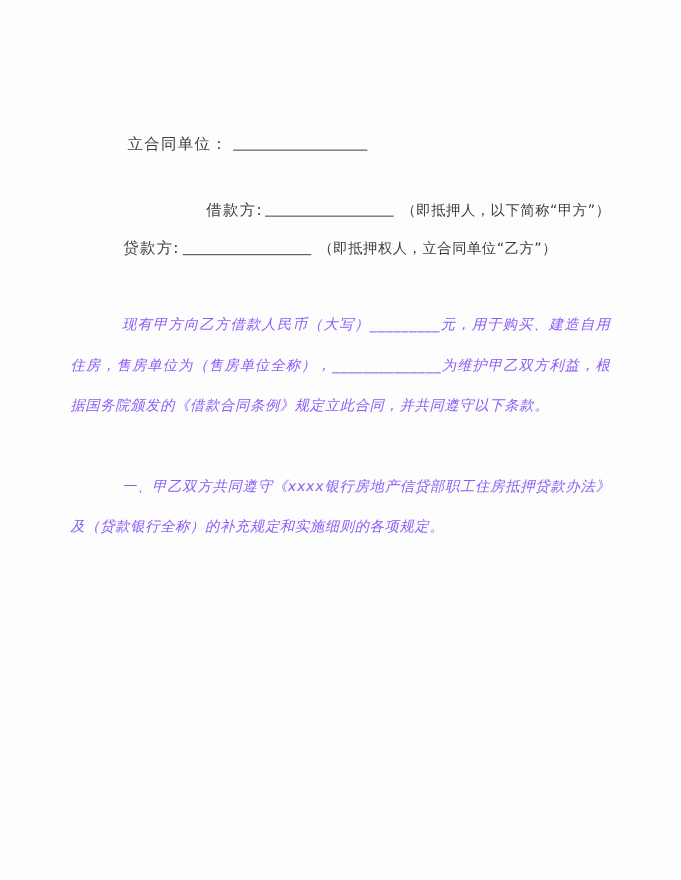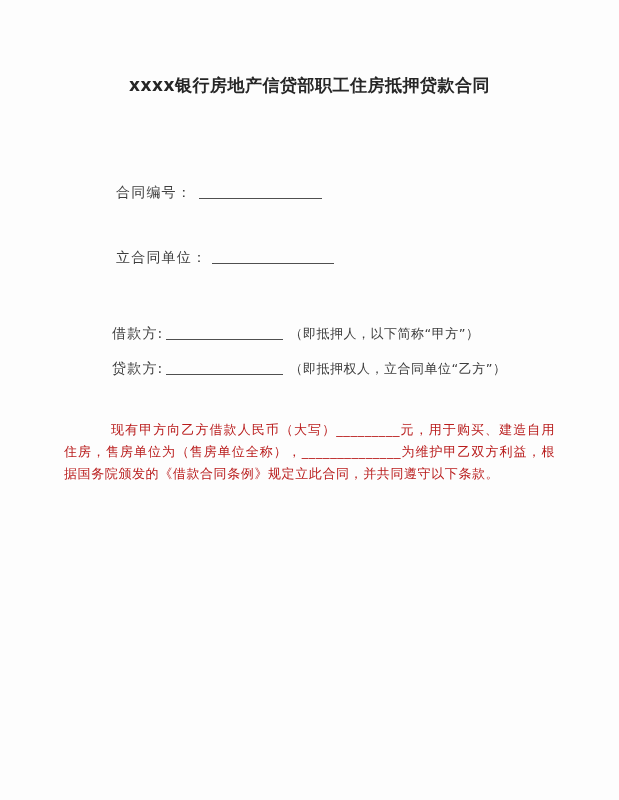--- a/index.html
+++ b/index.html
@@ -30,70 +30,68 @@
   }
   .field-row {
     font-size: 14px;
     letter-spacing: 1.2px;
     line-height: 18px;
     white-space: nowrap;
     color: #3d3d3d;
   }
   .row-contract-number { margin-top: 88px; padding-left: 52px; }
   .row-parties         { margin-top: 47px; padding-left: 52px; }
-  .row-borrower        { margin-top: 58px; padding-left: 48px; }
+  .row-borrower        { margin-top: 42px; padding-left: 48px; text-align: right; }
   .row-lender          { margin-top: 16px; padding-left: 48px; }
   .blank {
     display: inline-block;
     height: 13px;
     border-bottom: 1px solid #4f4f4f;
     vertical-align: -2px;
   }
   .row-contract-number .blank { width: 123px; margin-left: 7px; }
   .row-parties .blank         { width: 122px; margin-left: 5px; }
   .row-borrower .blank        { width: 117px; margin-left: 2px; }
   .row-lender .blank          { width: 117px; margin-left: 2px; }
   .note {
     font-size: 13px;
     letter-spacing: 0.5px;
     margin-left: 7px;
   }
   .para {
     margin: 0;
     font-size: 13px;
-    line-height: 22px;
+    line-height: 37px;
     letter-spacing: 0.6px;
     text-align: justify;
     text-indent: 47px;
-    color: #b91c1c;
+    color: #8b5cf6;
+    font-style: italic;
   }
   .para-preamble { margin-top: 41px; }
   .para-clause1  { margin-top: 36px; }
   .para-clause2  { margin-top: 31px; }
 </style>
 </head>
 <body>
 
 <div class="page">
 
-  <h1 class="doc-title">xxxx银行房地产信贷部职工住房抵押贷款合同</h1>
 
-  <div class="field-row row-contract-number">
-    <span>合同编号：</span><span class="blank"></span>
-  </div>
 
   <div class="field-row row-parties">
     <span>立合同单位：</span><span class="blank"></span>
   </div>
 
   <div class="field-row row-borrower">
     <span>借款方:</span><span class="blank"></span><span class="note">（即抵押人，以下简称“甲方”）</span>
   </div>
 
   <div class="field-row row-lender">
     <span>贷款方:</span><span class="blank"></span><span class="note">（即抵押权人，立合同单位“乙方”）</span>
   </div>
 
   <p class="para para-preamble">现有甲方向乙方借款人民币（大写）_________元，用于购买、建造自用住房，售房单位为（售房单位全称），______________为维护甲乙双方利益，根据国务院颁发的《借款合同条例》规定立此合同，并共同遵守以下条款。</p>
 
+  <p class="para para-clause1">一、甲乙双方共同遵守《xxxx银行房地产信贷部职工住房抵押贷款办法》及（贷款银行全称）的补充规定和实施细则的各项规定。</p>
 
 
 </div>
 
 </body></html>

